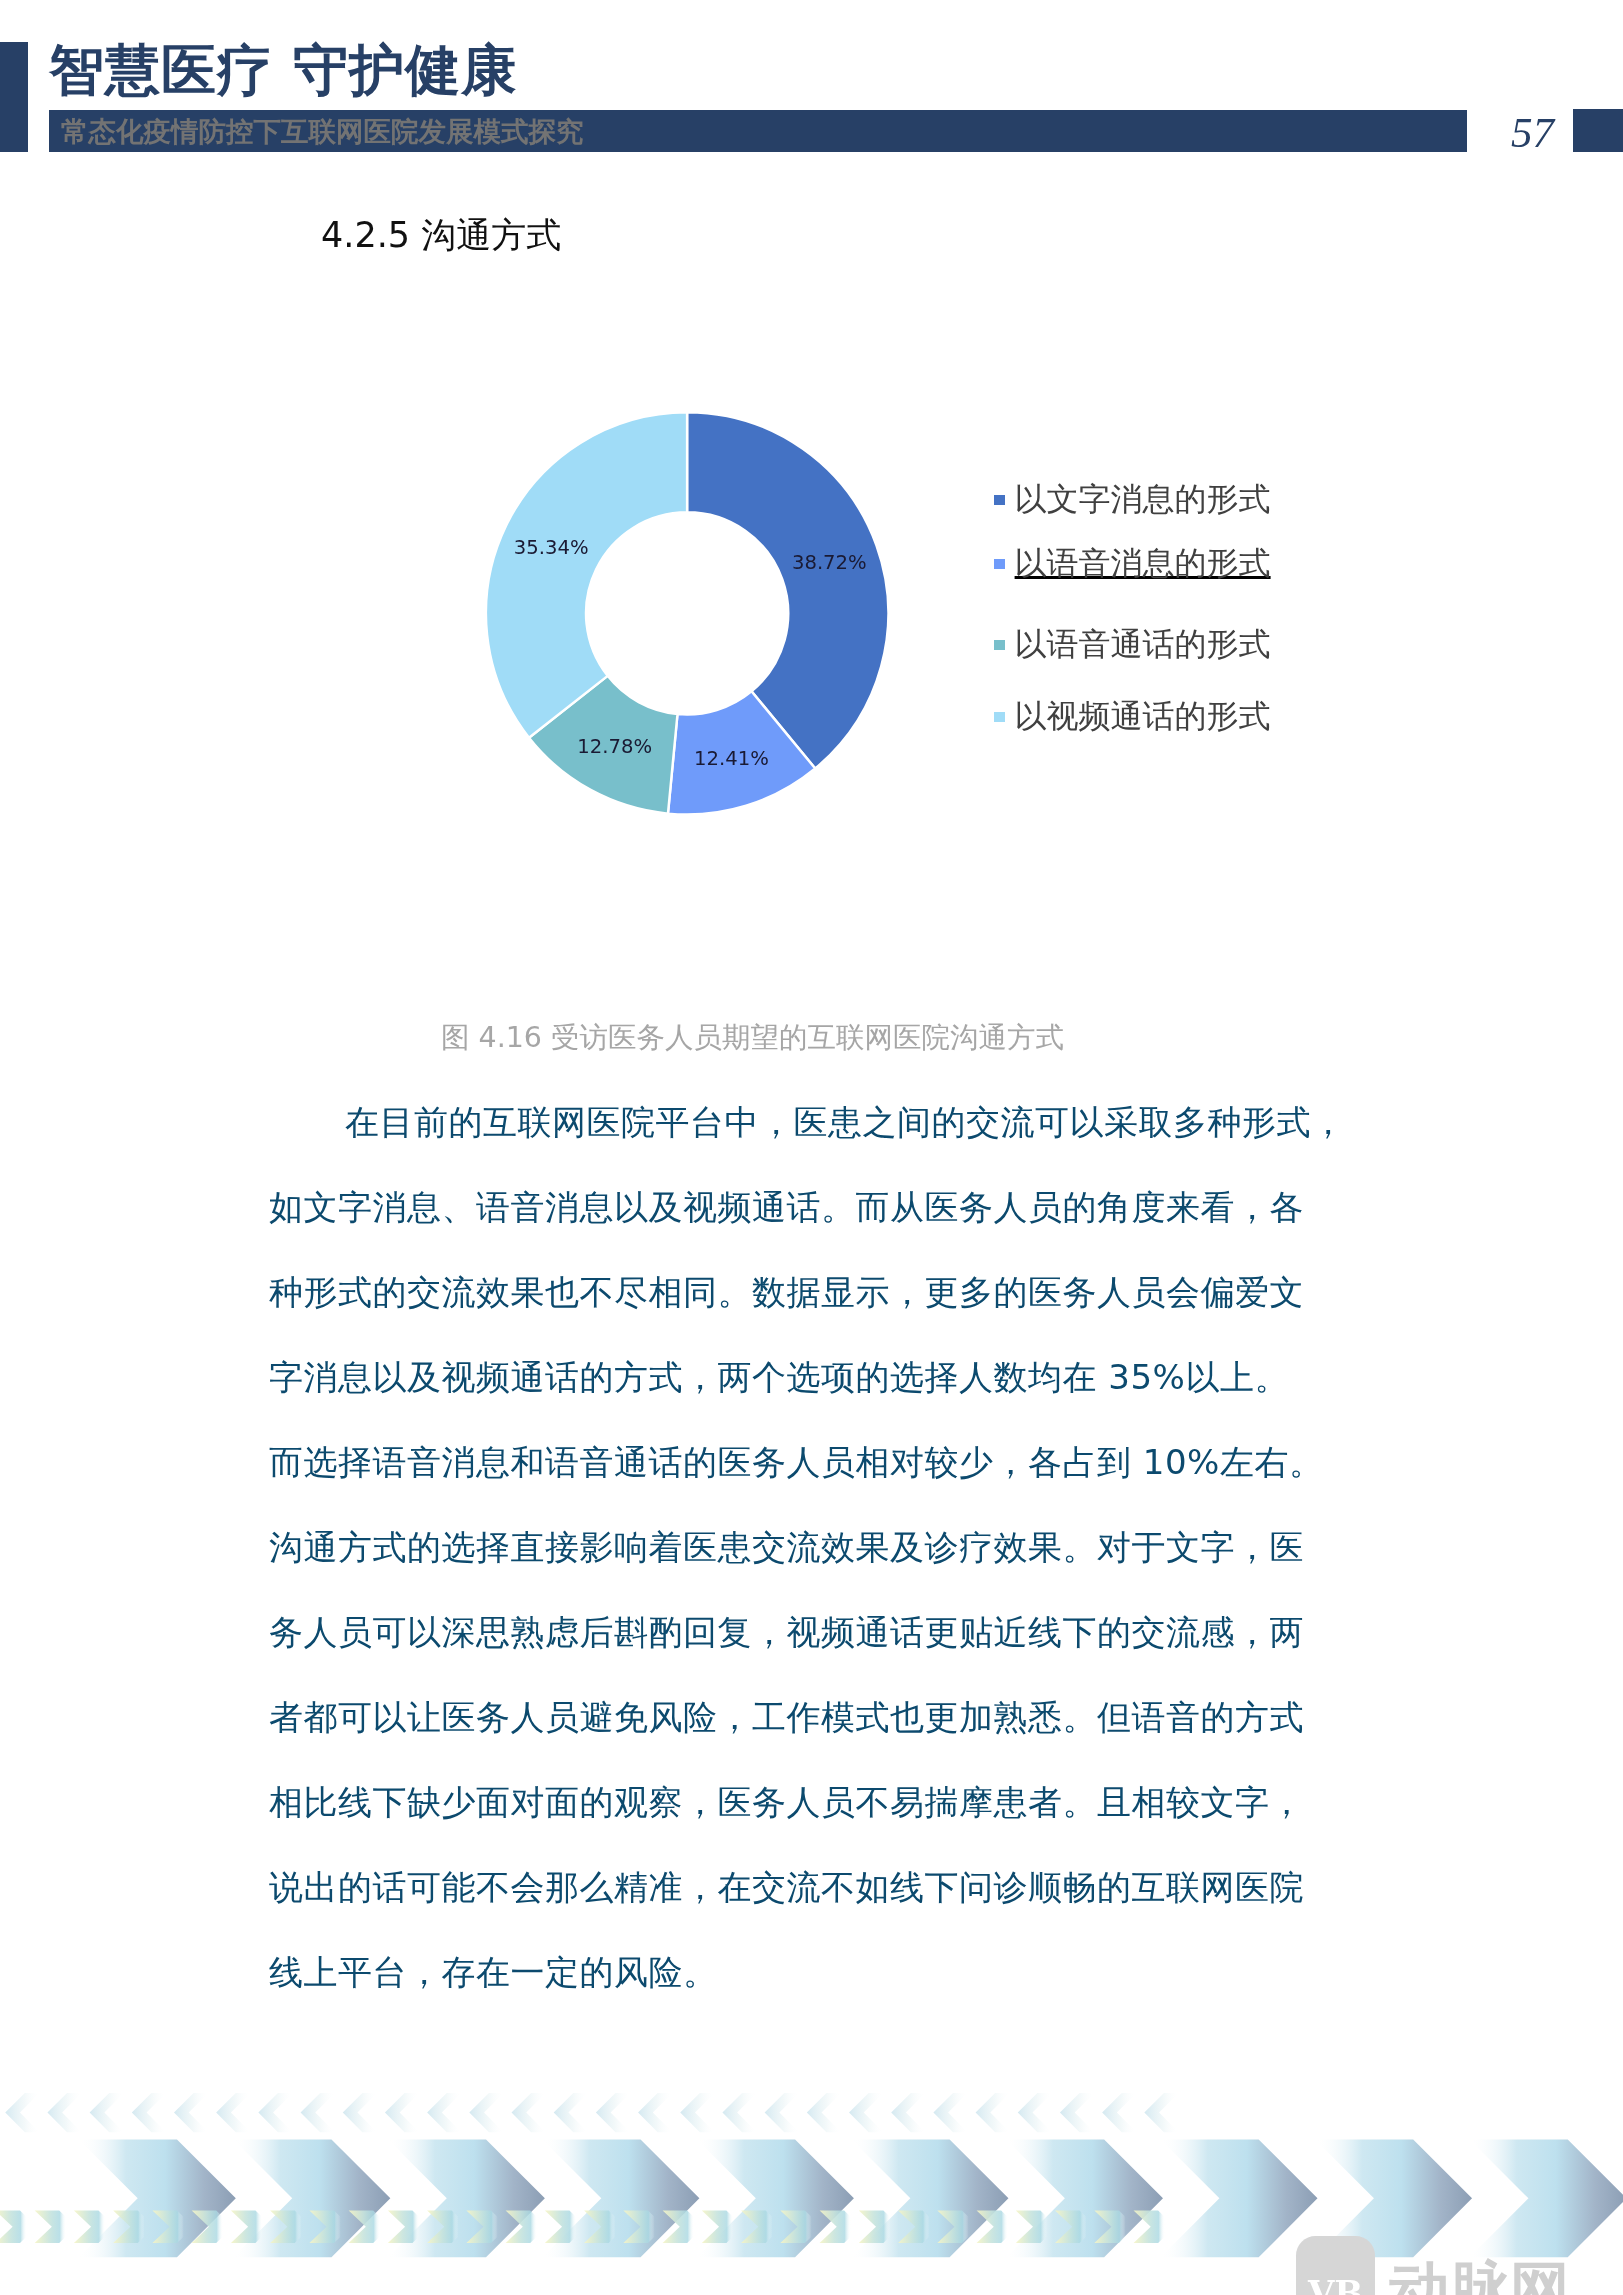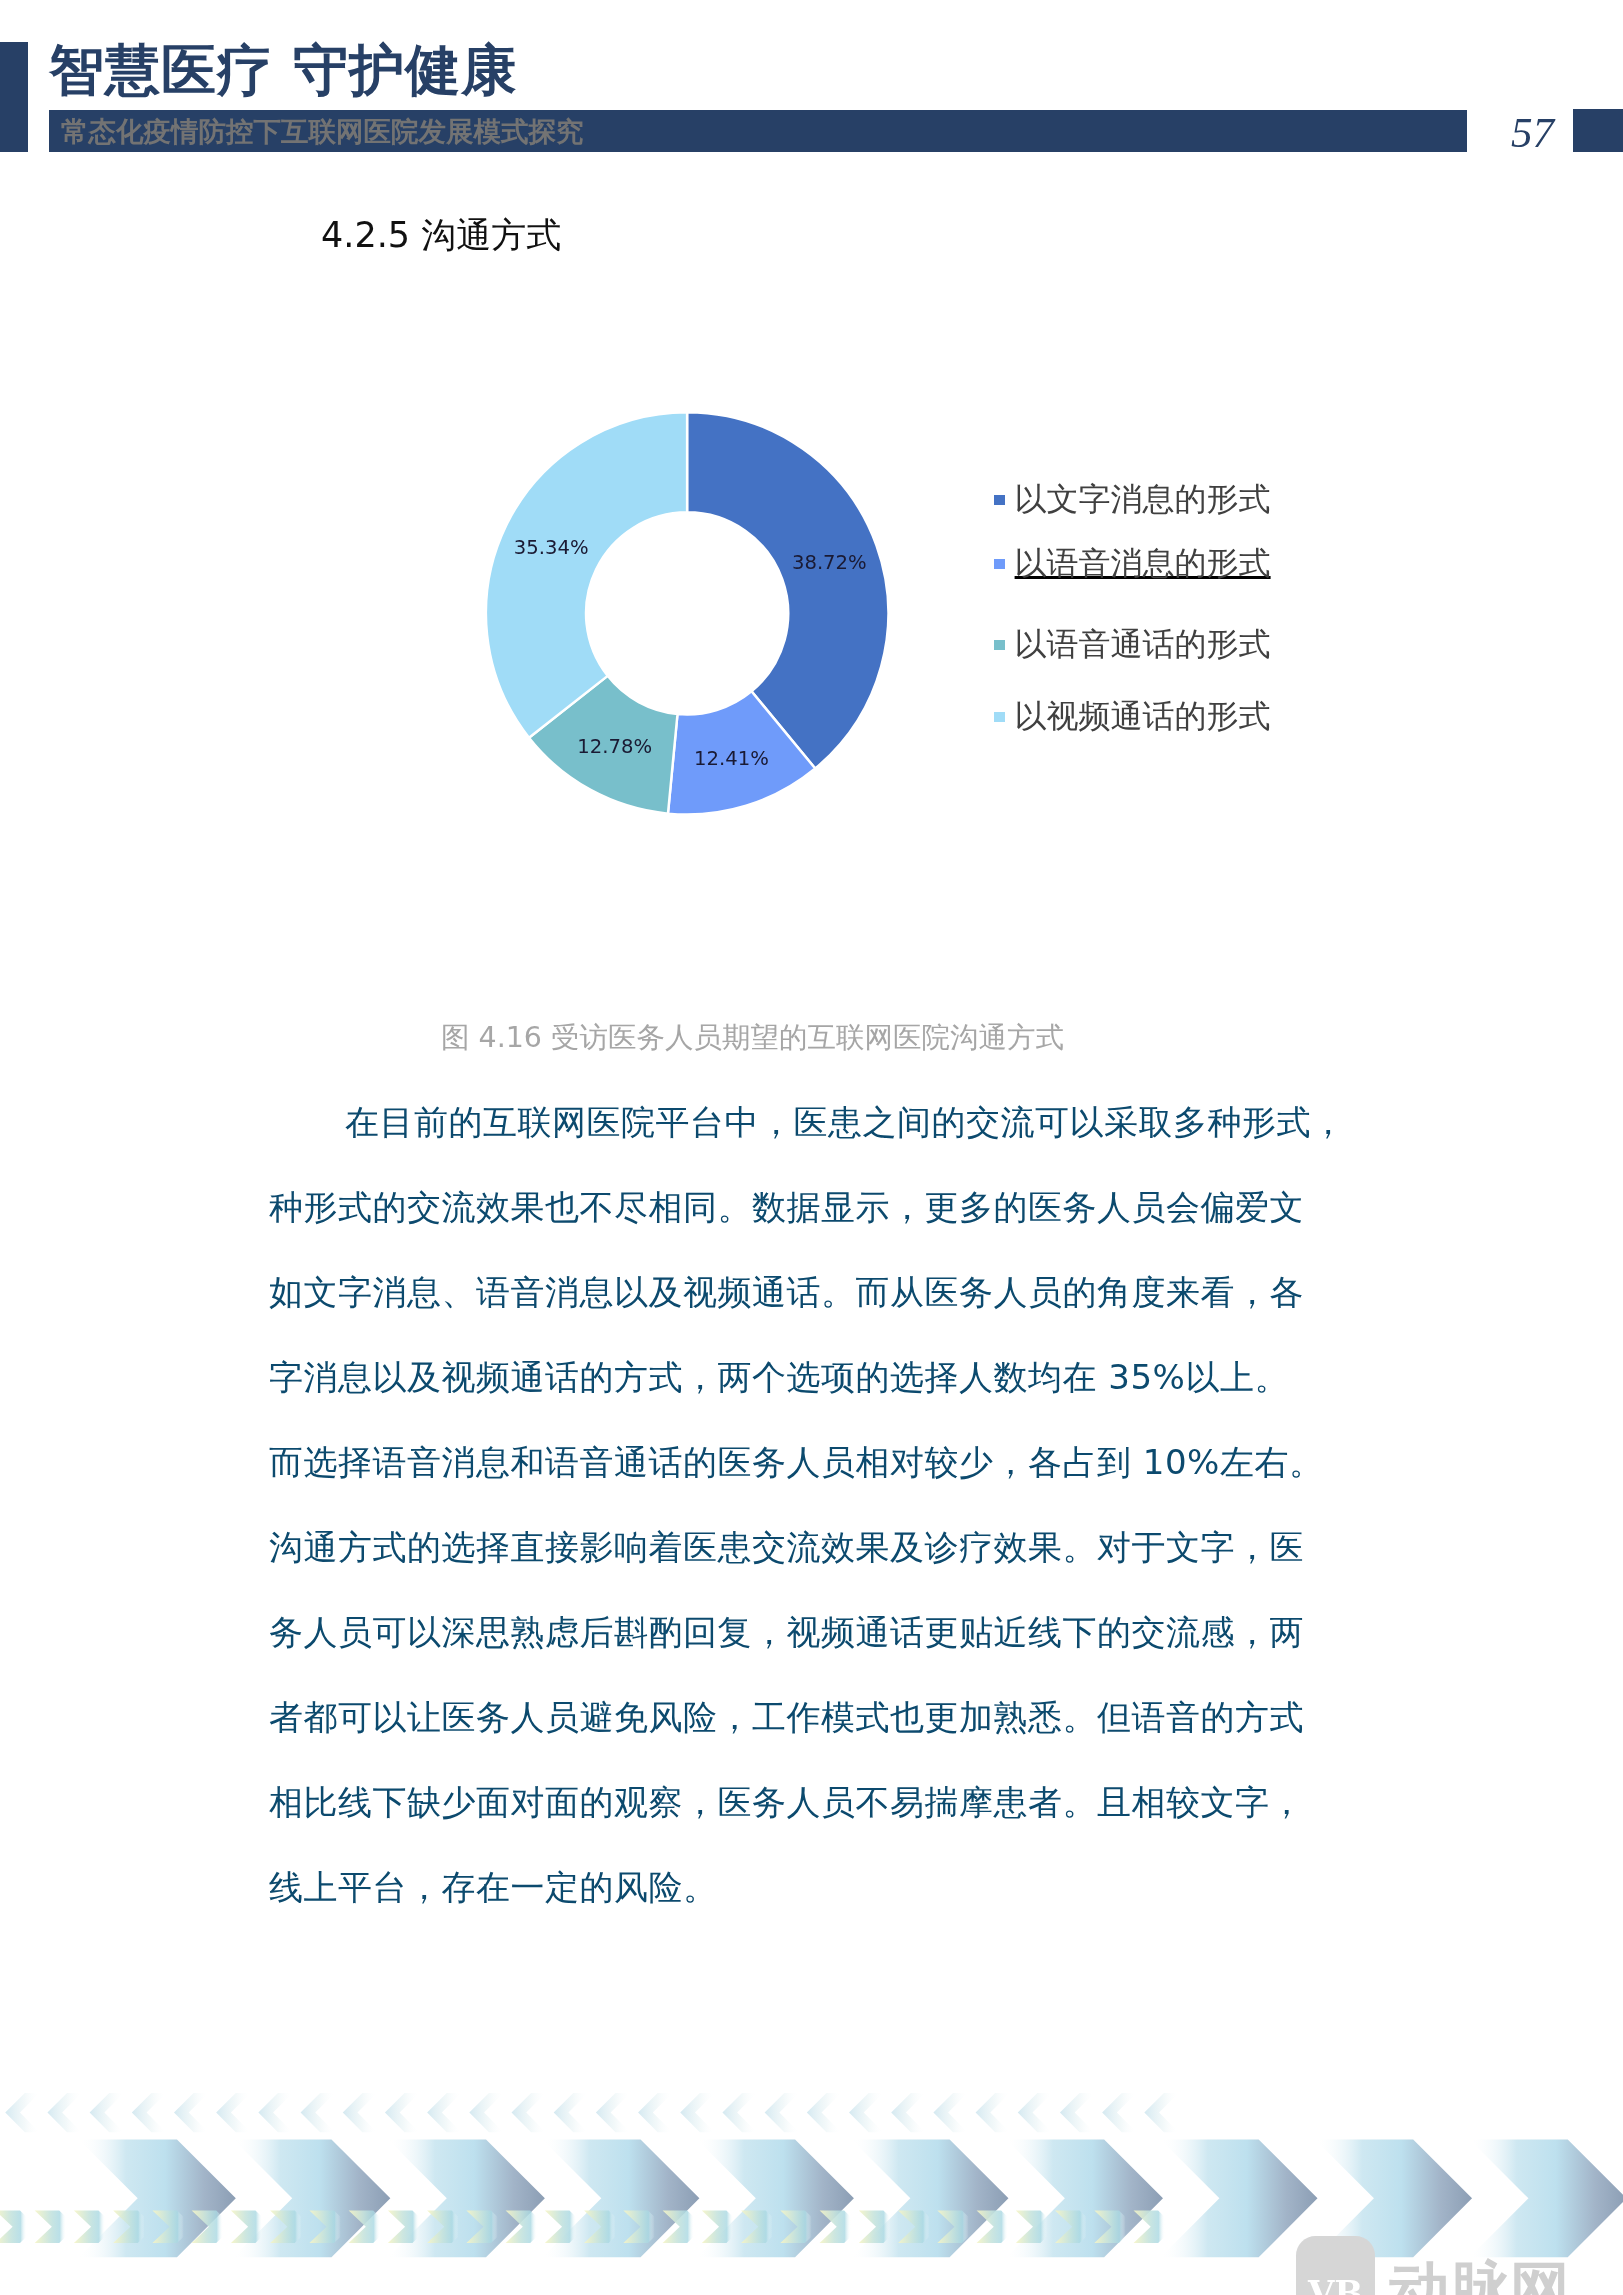--- a/index.html
+++ b/index.html
@@ -79,28 +79,29 @@
   <div class="legend-item" style="top:217px;">
     <span class="legend-swatch" style="background: rgb(160, 220, 247);"></span>
     <span class="legend-label">以视频通话的形式</span>
   </div>
 </div>
 
 <div class="abs caption">图 4.16  受访医务人员期望的互联网医院沟通方式</div>
 
 <div class="abs body-text">
   <div class="body-line indent">在目前的互联网医院平台中，医患之间的交流可以采取多种形式，</div>
+  <div class="body-line">如文字消息、语音消息以及视频通话。而从医务人员的角度来看，各</div>
   <div class="body-line">种形式的交流效果也不尽相同。数据显示，更多的医务人员会偏爱文</div>
-  <div class="body-line">如文字消息、语音消息以及视频通话。而从医务人员的角度来看，各</div>
   <div class="body-line">字消息以及视频通话的方式，两个选项的选择人数均在 35%以上。</div>
   <div class="body-line">而选择语音消息和语音通话的医务人员相对较少，各占到 10%左右。</div>
   <div class="body-line">沟通方式的选择直接影响着医患交流效果及诊疗效果。对于文字，医</div>
   <div class="body-line">务人员可以深思熟虑后斟酌回复，视频通话更贴近线下的交流感，两</div>
   <div class="body-line">者都可以让医务人员避免风险，工作模式也更加熟悉。但语音的方式</div>
   <div class="body-line">相比线下缺少面对面的观察，医务人员不易揣摩患者。且相较文字，</div>
+  <div class="body-line">说出的话可能不会那么精准，在交流不如线下问诊顺畅的互联网医院</div>
   <div class="body-line">线上平台，存在一定的风险。</div>
 </div>
 
 <svg class="abs footer" viewBox="0 0 3307 477" xmlns="http://www.w3.org/2000/svg">
   <defs>
     <linearGradient id="fadeTop" x1="0" x2="1" y1="0" y2="0">
       <stop offset="0" stop-color="#cfe6ef" stop-opacity="0.9"></stop>
       <stop offset="0.55" stop-color="#e6f2f4" stop-opacity="0.5"></stop>
       <stop offset="1" stop-color="#ffffff" stop-opacity="0"></stop>
     </linearGradient>

